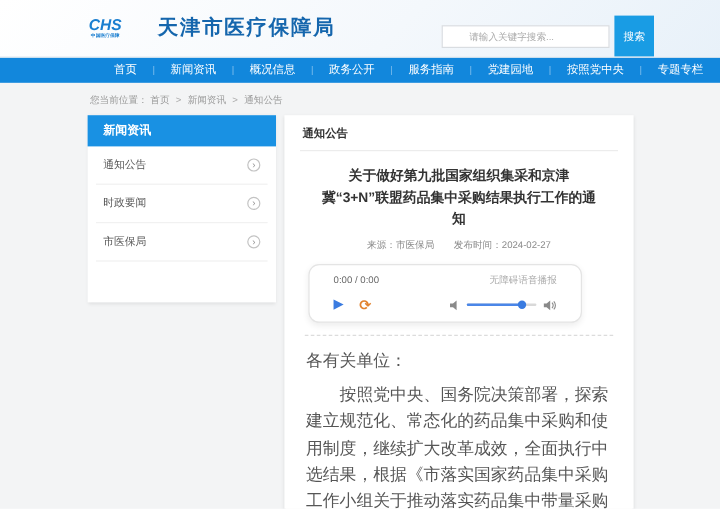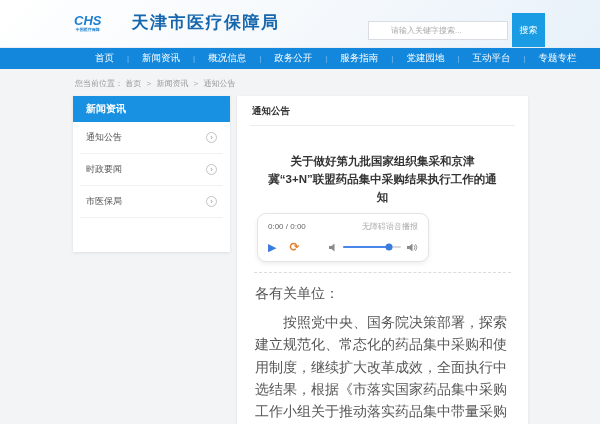--- a/index.html
+++ b/index.html
@@ -51,27 +51,27 @@
     margin:0 7px; padding:9px 6px; font-size:9px; color:#555;
     border-bottom:1px solid #f1f1f1; cursor:pointer;
   }
   .arrow-circle {
     width:11px; height:11px; border:1px solid #c3c3c3; border-radius:50%;
     color:#999; font-size:8px; line-height:9px; text-align:center; flex:0 0 auto;
   }
   
   .main-card { flex:1; background:#fff; box-shadow:0 1px 3px rgba(0,0,0,.09); padding:9px 13px 20px; min-height:340px; }
   .section-title { font-size:9.5px; font-weight:bold; color:#333; padding:0 2px 7px; border-bottom:1px solid #ececec; }
-  .article-title { font-size:11.5px; font-weight:bold; color:#333; text-align:center; line-height:1.55; margin:27px 16px 7px; }
+  .article-title { font-size:11.5px; font-weight:bold; color:#333; text-align:center; line-height:1.55; margin:13px 16px 7px; }
   .doc-number { text-align:center; font-size:8px; color:#555; margin-bottom:5px; }
   .article-meta { text-align:center; font-size:8px; color:#8a8a8a; margin-bottom:10px; }
   .article-meta span { margin:0 7px; }
   
   .player {
-    width:172px; margin:2px 0 4px 7px; padding:7px 10px 8px;
+    width:228px; margin:2px 0 4px 7px; padding:7px 20px 8px;
     background:#fff; border:1px solid #e4e4e4; border-radius:9px;
     box-shadow:0 2px 5px rgba(0,0,0,.07);
   }
   .player-top { display:flex; justify-content:space-between; align-items:center; font-size:8px; }
   .player-time { color:#666; }
   .player-caption { color:#a9a9a9; }
   .player-bottom { display:flex; align-items:center; margin-top:9px; }
   .play-icon { color:#3a7be0; font-size:11px; line-height:1; cursor:pointer; }
   .replay-icon { color:#e2822e; font-size:12px; line-height:1; margin-left:13px; cursor:pointer; font-weight:bold; }
   .vol-group { display:flex; align-items:center; margin-left:auto; gap:6px; }
@@ -110,21 +110,21 @@
     <a class="nav-item">新闻资讯</a>
     <span class="nav-sep">|</span>
     <a class="nav-item">概况信息</a>
     <span class="nav-sep">|</span>
     <a class="nav-item">政务公开</a>
     <span class="nav-sep">|</span>
     <a class="nav-item">服务指南</a>
     <span class="nav-sep">|</span>
     <a class="nav-item">党建园地</a>
     <span class="nav-sep">|</span>
-    <a class="nav-item">互动平台</a>
+    <a class="nav-item">按照党中央</a>
     <span class="nav-sep">|</span>
     <a class="nav-item">专题专栏</a>
   </nav>
 
   <div class="breadcrumb">
     <span>您当前位置：</span>
     <a>首页</a>
     <span class="bc-sep">&gt;</span>
     <a>新闻资讯</a>
     <span class="bc-sep">&gt;</span>
@@ -146,20 +146,24 @@
       <div class="sidebar-item">
         <span>市医保局</span>
         <span class="arrow-circle">›</span>
       </div>
     </aside>
 
     <main class="main-card">
       <div class="section-title">通知公告</div>
 
       <h1 class="article-title">关于做好第九批国家组织集采和京津冀“3+N”联盟药品集中采购结果执行工作的通知</h1>
+      <div class="article-meta">
+        <span>来源：市医保局</span>
+        <span>发布时间：2024-02-27</span>
+      </div>
 
       <div class="player">
         <div class="player-top">
           <span class="player-time">0:00 / 0:00</span>
           <span class="player-caption">无障碍语音播报</span>
         </div>
         <div class="player-bottom">
           <span class="play-icon">▶</span>
           <span class="replay-icon">⟳</span>
           <span class="vol-group">

